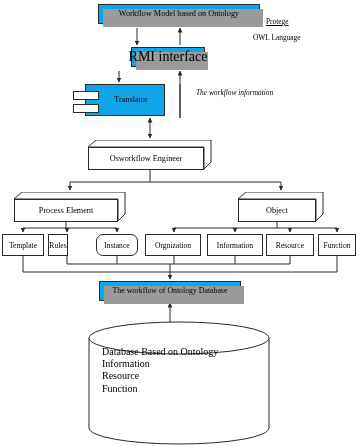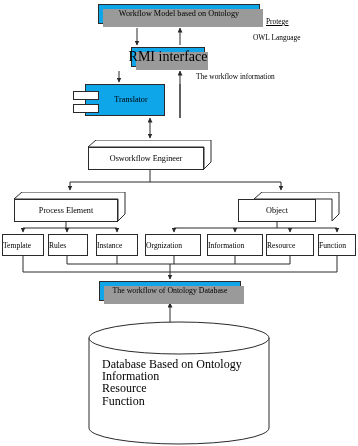--- a/index.html
+++ b/index.html
@@ -93,39 +93,40 @@
     align-items: center;
     justify-content: center;
     text-align: center;
     font-size: 8.2px;
     white-space: nowrap;
   }
   #box-osworkflow { left: 88px; top: 140px; width: 124px; height: 40px; }
   #box-osworkflow .face { top: 7px; width: 116px; height: 23px; }
   #box-process-element { left: 14px; top: 192px; width: 112px; height: 16px; }
   #box-process-element .face { top: 7px; width: 104px; height: 23px; }
-  #box-object { left: 238px; top: 192px; width: 86px; height: 30px; padding-left: 16px; }
+  #box-object { left: 238px; top: 192px; width: 86px; height: 30px; }
   #box-object .face { top: 7px; width: 78px; height: 23px; }
   
   .leaf {
     position: absolute;
     box-sizing: border-box;
     border: 1px solid #2a2a2a;
     background: #ffffff;
     display: flex;
     align-items: center;
+    justify-content: center;
     font-size: 7.6px;
     white-space: nowrap;
     height: 22px;
     top: 234px;
     z-index: 5;
   }
   #leaf-template     { left: 2px;   width: 42px; }
-  #leaf-rules        { left: 48px;  width: 40px; }
-  #leaf-instance     { left: 96px;  width: 42px; }
+  #leaf-rules        { left: 48px;  width: 20px; }
+  #leaf-instance     { left: 96px;  width: 42px; border-radius: 7px; }
   #leaf-orgnization  { left: 145px; width: 56px; }
   #leaf-information  { left: 207px; width: 56px; }
   #leaf-resource     { left: 266px; width: 48px; }
   #leaf-function     { left: 318px; width: 38px; }
   
   #box-access {
     left: 99px; top: 281px; width: 142px; height: 20px;
     font-size: 7.8px;
   }
   
@@ -133,37 +134,37 @@
     position: absolute;
     left: 88px;
     top: 320px;
     width: 182px;
     height: 126px;
     z-index: 4;
   }
   #db-text {
     position: absolute;
     left: 102px;
-    top: 358px;
+    top: 346px;
     width: 170px;
-    font-size: 12px;
+    font-size: 10px;
     line-height: 12.2px;
     z-index: 6;
   }
   #db-text div { white-space: nowrap; }
   
   .annot {
     position: absolute;
     font-size: 7.4px;
     white-space: nowrap;
     z-index: 7;
   }
   #annot-protege { left: 266px; top: 17px; text-decoration: underline; }
   #annot-owl     { left: 213px; top: 33px; padding-left: 40px; }
-  #annot-wfinfo  { left: 196px; top: 72px; }
+  #annot-wfinfo  { left: 196px; top: 88px; font-style: italic; }
 </style>
 </head>
 <body>
 
 <div id="canvas">
 
   <svg class="layer" viewBox="0 0 358 446" xmlns="http://www.w3.org/2000/svg">
     <defs>
       <marker id="arrow" viewBox="0 0 10 10" refX="9" refY="5" markerWidth="5" markerHeight="5" orient="auto-start-reverse">
         <path d="M 0 0 L 10 5 L 0 10 z" fill="#2a2a2a"></path>

